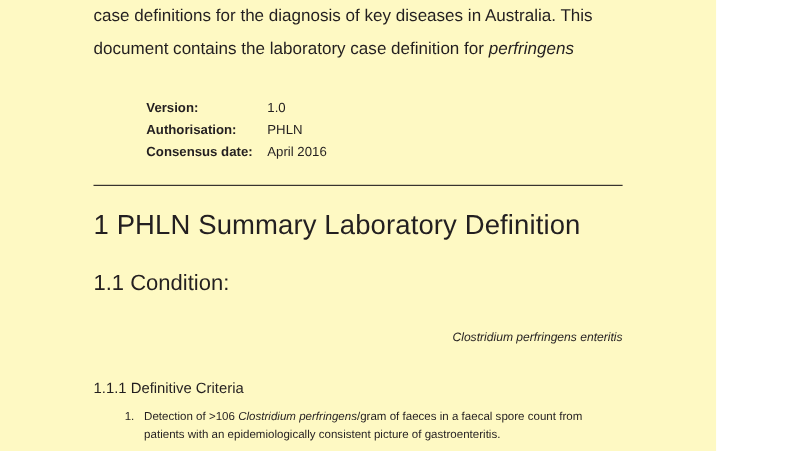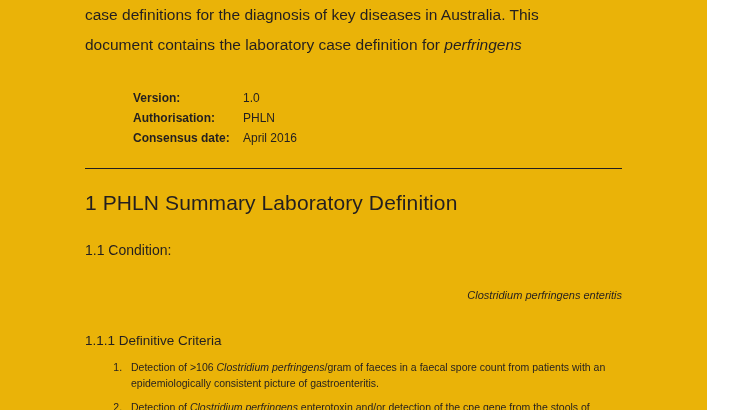--- a/index.html
+++ b/index.html
@@ -9,23 +9,23 @@
   }
   body {
     width: 730px;
     height: 410px;
     overflow: hidden;
     font-family: "Liberation Sans", sans-serif;
     color: #231f20;
   }
   .page {
     position: relative;
-    width: 707px;
+    width: 651px;
     height: 410px;
-    background: #eab308;
+    background: #fef9c3;
     box-sizing: border-box;
     padding: 0 85px 0 85px;
   }
   .intro {
     font-size: 15.5px;
     line-height: 30px;
     color: #231f20;
     margin: 0;
     padding-top: 0;
   }
@@ -53,28 +53,28 @@
   .meta-value {
     font-size: 12px;
     color: #231f20;
   }
   .rule {
     margin-top: 20px;
     border-top: 1.6px solid #231f20;
     width: 100%;
   }
   h1.section-title {
-    font-size: 21px;
+    font-size: 25px;
     font-weight: normal;
     color: #231f20;
     margin: 22px 0 0 0;
     letter-spacing: 0.1px;
   }
   h2.sub-title {
-    font-size: 14px;
+    font-size: 20px;
     font-weight: normal;
     color: #231f20;
     margin: 27px 0 0 0;
   }
   .condition-italic {
     font-size: 11px;
     font-style: italic;
     margin-top: 31px;
     color: #231f20;
     text-align: right;

